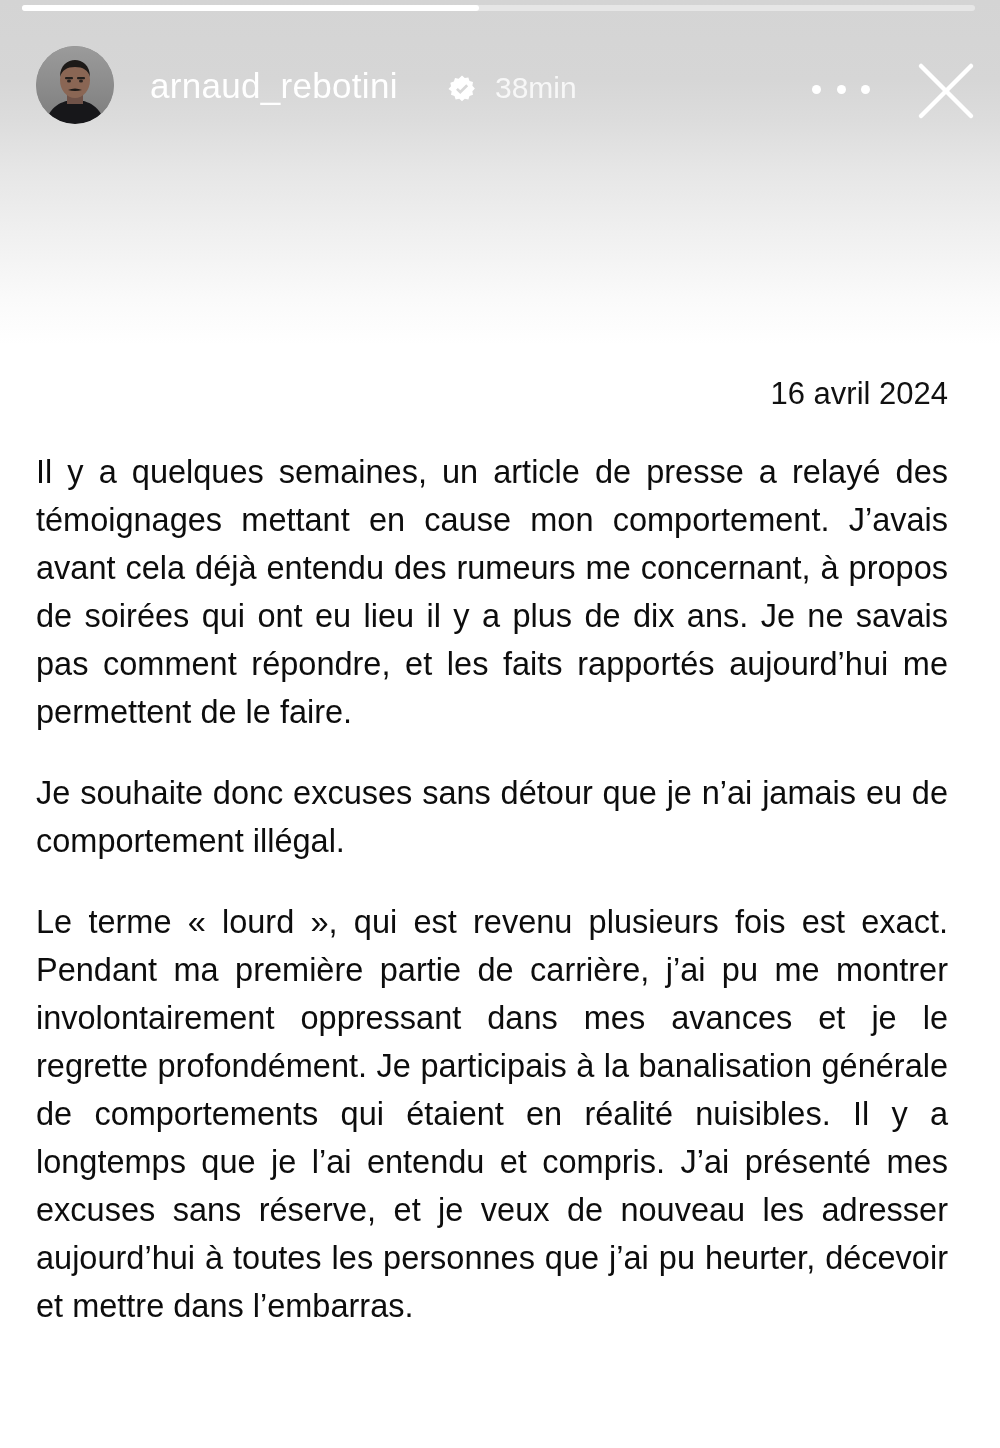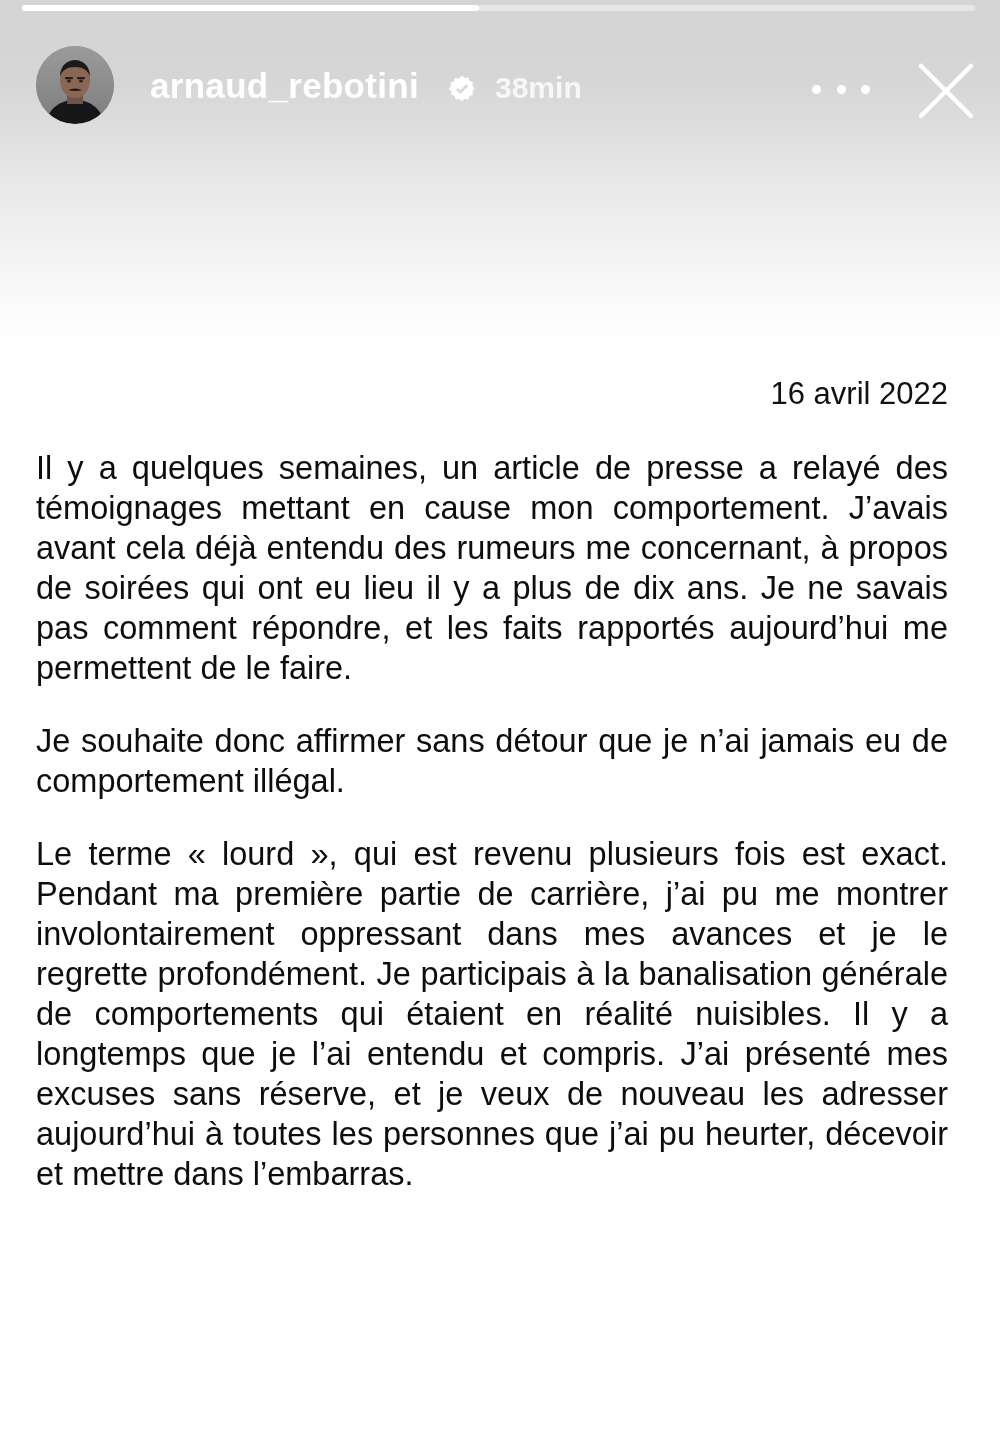--- a/index.html
+++ b/index.html
@@ -53,21 +53,20 @@
     background: #ffffff;
   }
 
   
   #story-header {
     position: absolute;
     left: 0;
     top: 22px;
     width: 1000px;
     height: 96px;
-    font-weight: bold;
   }
 
   #avatar {
     position: absolute;
     left: 36px;
     top: 24px;
     width: 78px;
     height: 78px;
     border-radius: 50%;
     overflow: hidden;
@@ -144,21 +143,21 @@
     font-size: 31px;
     line-height: 40px;
     color: #111111;
     margin-bottom: 34px;
   }
 
   .letter-paragraph {
     text-align: justify;
     text-justify: inter-word;
     font-size: 32.5px;
-    line-height: 40px;
+    line-height: 48px;
     color: #0d0d0d;
     margin: 16px 0 33px 0;
     -webkit-hyphens: none;
     hyphens: none;
   }
   .letter-paragraph:last-child {
     margin-bottom: 0;
   }
 </style>
 </head>
@@ -226,21 +225,21 @@
       <svg width="62" height="62" viewBox="0 0 62 62" aria-hidden="true">
         <line x1="6" y1="6" x2="56" y2="56" stroke="#ffffff" stroke-width="4.5" stroke-linecap="round"></line>
         <line x1="56" y1="6" x2="6" y2="56" stroke="#ffffff" stroke-width="4.5" stroke-linecap="round"></line>
       </svg>
     </div>
 
   </div>
 
   <div id="letter">
 
-    <div id="letter-date">16 avril 2022</div>
+    <div id="letter-date">16 avril 2024</div>
 
     <p class="letter-paragraph">Il y a quelques semaines, un article de presse a relayé des témoignages mettant en cause mon comportement. J’avais avant cela déjà entendu des rumeurs me concernant, à propos de soirées qui ont eu lieu il y a plus de dix ans. Je ne savais pas comment répondre, et les faits rapportés aujourd’hui me permettent de le faire.</p>
-    <p class="letter-paragraph">Je souhaite donc affirmer sans détour que je n’ai jamais eu de comportement illégal.</p>
+    <p class="letter-paragraph">Je souhaite donc excuses sans détour que je n’ai jamais eu de comportement illégal.</p>
     <p class="letter-paragraph">Le terme « lourd », qui est revenu plusieurs fois est exact. Pendant ma première partie de carrière, j’ai pu me montrer involontairement oppressant dans mes avances et je le regrette profondément. Je participais à la banalisation générale de comportements qui étaient en réalité nuisibles. Il y a longtemps que je l’ai entendu et compris. J’ai présenté mes excuses sans réserve, et je veux de nouveau les adresser aujourd’hui à toutes les personnes que j’ai pu heurter, décevoir et mettre dans l’embarras.</p>
 
   </div>
 
 </div>
 
 </body></html>

